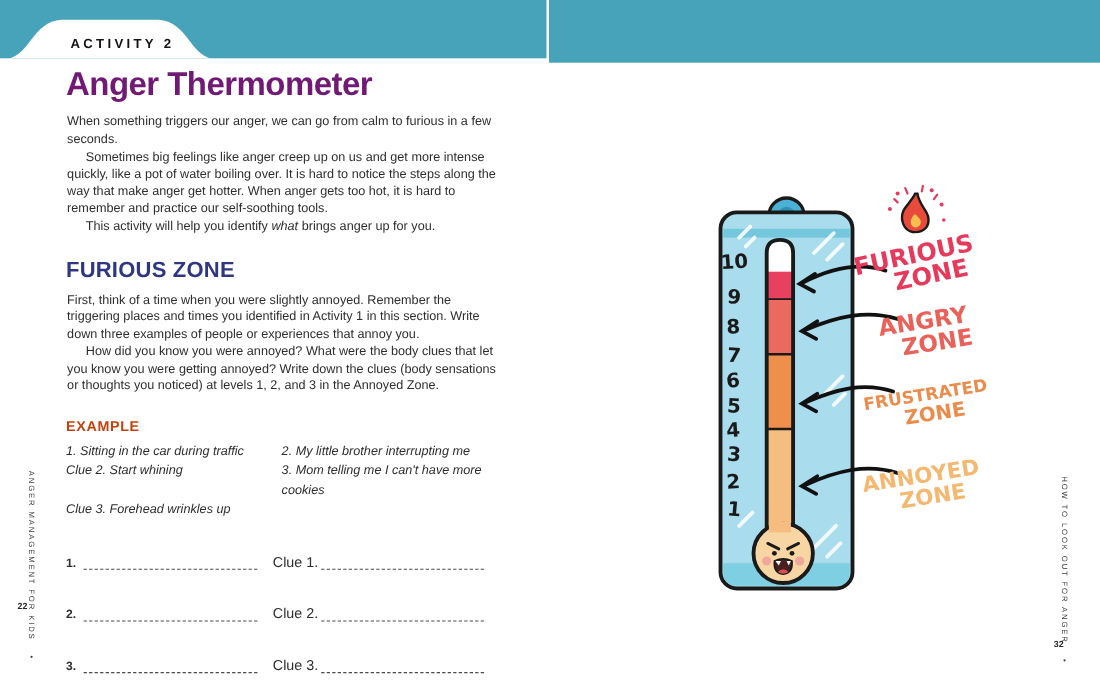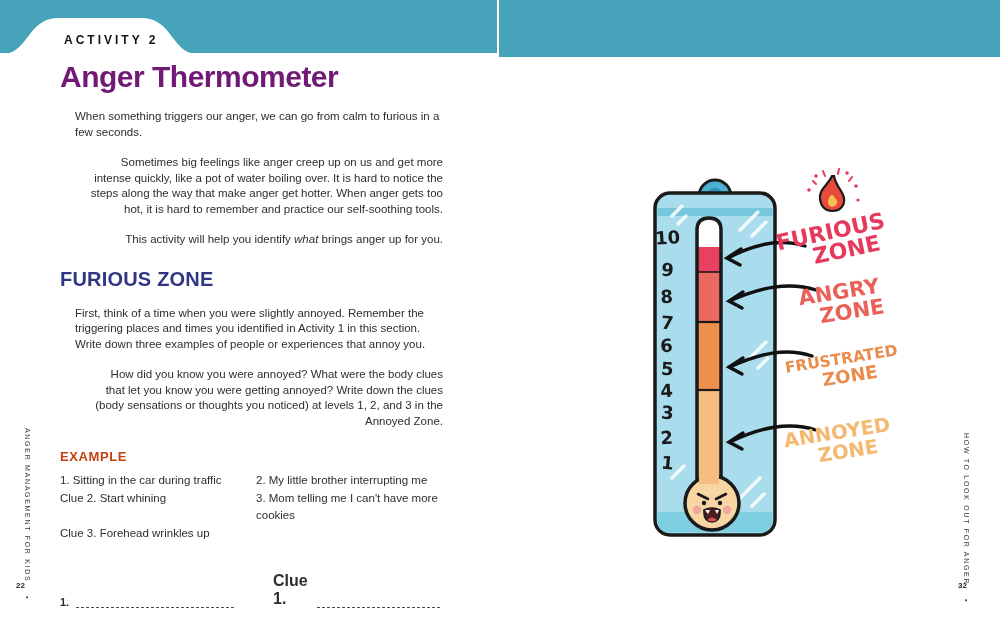--- a/index.html
+++ b/index.html
@@ -16,45 +16,45 @@
   .tab-label{
     position:absolute;left:64px;top:33px;font-size:12px;font-weight:bold;
     letter-spacing:3px;color:#141414;
   }
   
   .content{position:absolute;left:60px;top:60px;width:398px;}
   .page-title{
     margin:0 0 10px 0;font-size:30px;font-weight:bold;color:#701a75;
     letter-spacing:-0.5px;font-family:"Liberation Sans",sans-serif;
   }
-  .body-text p{margin:15px;font-size:11.5px;line-height:15.5px;color:#2e2e2e;}
-  .indent{text-indent:17px;text-align:right;}
+  .body-text p{margin:1px;font-size:11.5px;line-height:15.5px;color:#2e2e2e;}
+  .indent{text-indent:17px;}
   .zone-heading{
     margin:20px 0 8px 0;font-size:20px;font-weight:bold;color:#2f3682;letter-spacing:0.2px;
   }
   .example-heading{
     margin:20px 0 8px 0;font-size:13px;font-weight:bold;color:#c2410c;letter-spacing:0.6px;
   }
-  .example-grid{display:grid;grid-template-columns:196px 1fr;font-size:11.5px;line-height:17.5px;}
+  .example-grid{display:grid;grid-template-columns:196px 1fr;font-size:11.5px;line-height:17.5px;font-style:italic;}
   .worksheet{margin-top:30px;padding-right:18px;}
   .ws-row{display:flex;align-items:flex-end;margin-bottom:32px;}
   .ws-num{font-weight:bold;font-size:11px;flex:0 0 16px;}
   .ws-line1{flex:0 0 158px;border-bottom:1.5px dashed #4a4a4a;height:10px;margin-right:14px;}
-  .ws-clue{font-weight:bold;font-size:16px;flex:0 0 44px;margin-left:25px;}
+  .ws-clue{font-weight:normal;font-size:13px;flex:0 0 44px;}
   .ws-line2{flex:1;border-bottom:1.5px dashed #4a4a4a;height:10px;}
   
   .margin-v{
     position:absolute;writing-mode:vertical-rl;font-size:7px;letter-spacing:1.7px;
     color:#3a3a3a;white-space:nowrap;
   }
   .margin-v .bullet{margin-top:10px;}
   .margin-left{left:24px;top:428px;}
   .margin-right{left:963px;top:433px;}
   .pagenum{position:absolute;font-size:8px;font-weight:bold;color:#222;}
-  .pagenum-left{left:16px;top:581px;}
+  .pagenum-left{left:16px;top:547px;}
   .pagenum-right{left:958px;top:581px;}
   
   .thermo-svg{position:absolute;left:620px;top:168px;}
   .zone-text{font-family:"DejaVu Sans",sans-serif;font-weight:bold;}
 </style>
 </head>
 <body>
 
 <div class="band band-left"></div>
 <div class="band band-right"></div>

